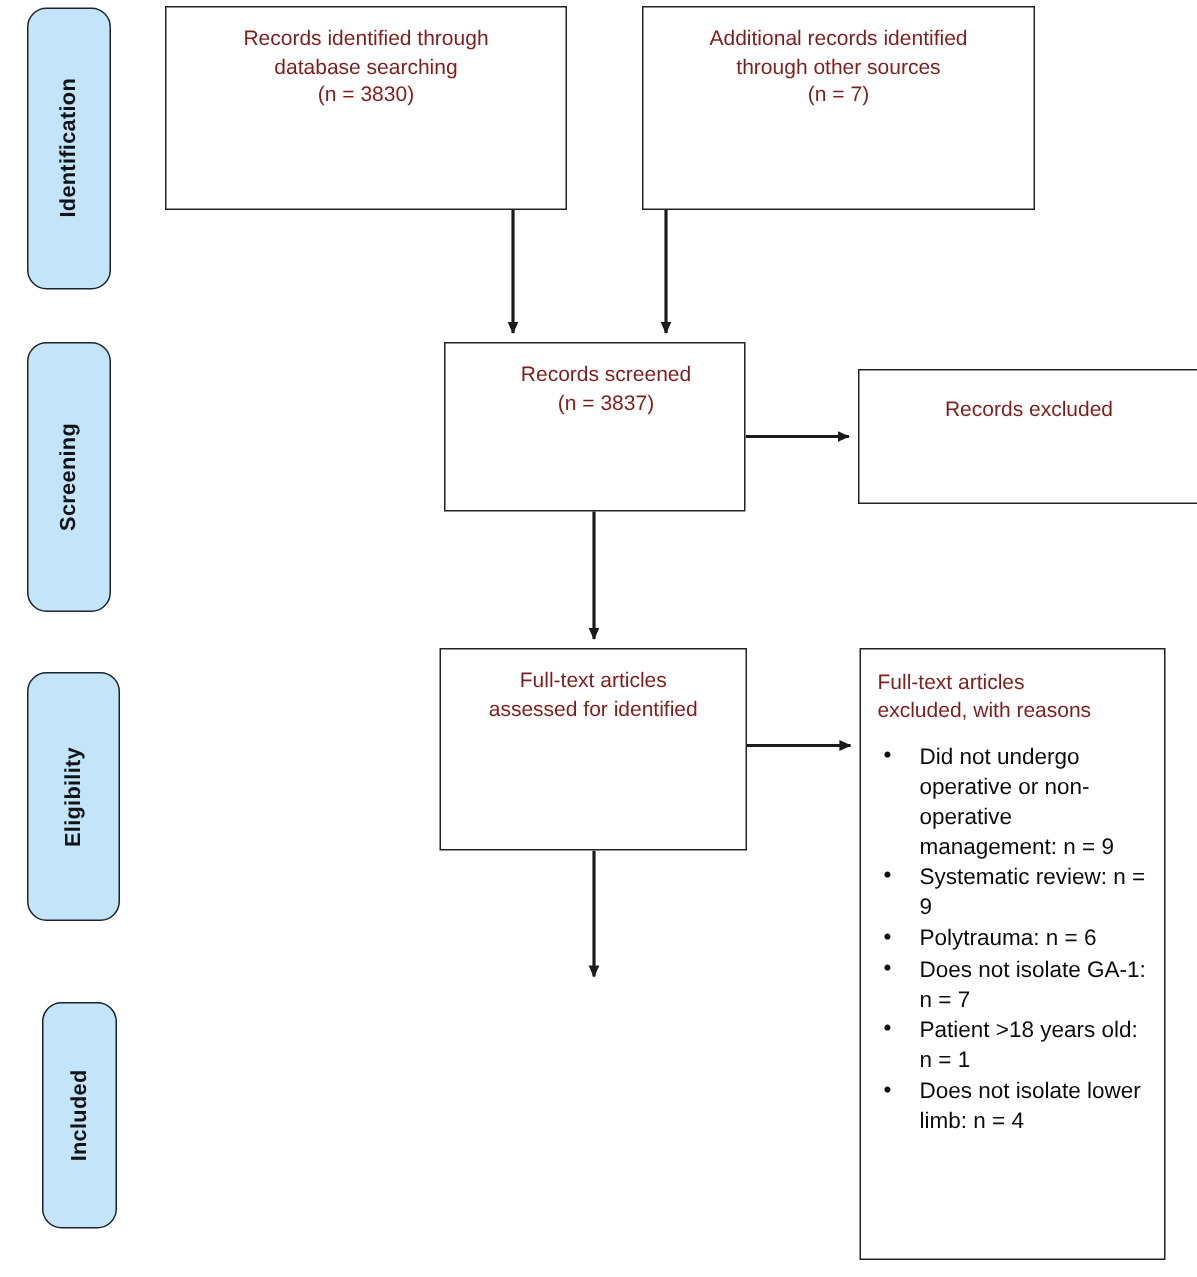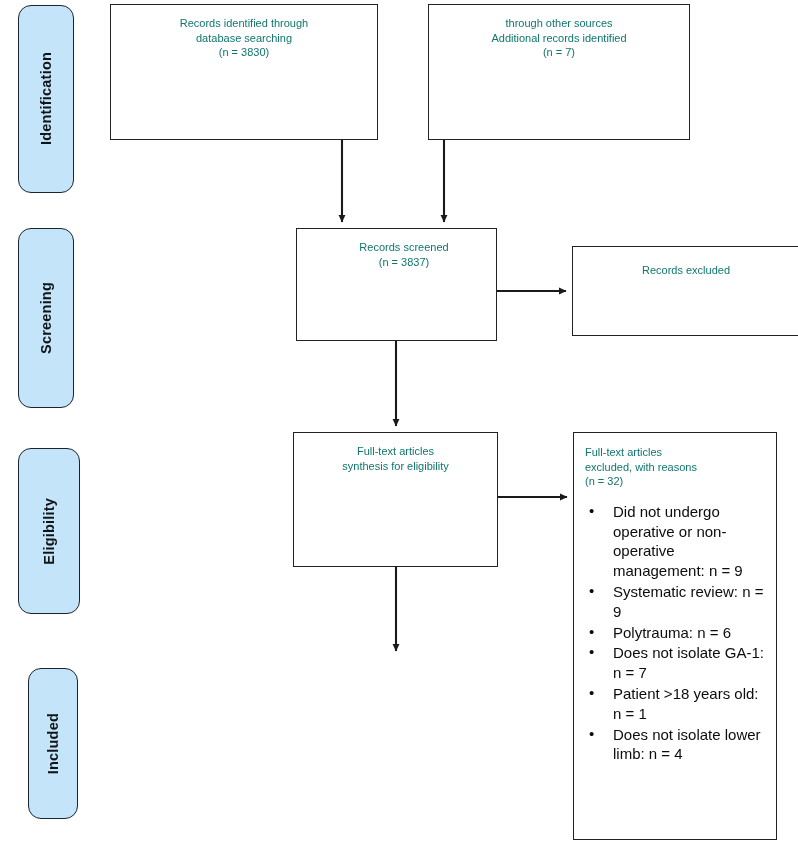--- a/index.html
+++ b/index.html
@@ -50,22 +50,22 @@
   }
 
   
   .flow-box {
     position: absolute;
     background: #ffffff;
     border: 1.6px solid #232323;
     box-sizing: border-box;
   }
   .box-text {
-    font-size: 11px;
-    color: #0f766e;
+    font-size: 14px;
+    color: #7f1d1d;
     line-height: 1.33;
   }
   .centered-text {
     text-align: center;
     padding-top: 11px;
   }
   .centered-text .line {
     display: block;
   }
 
@@ -156,51 +156,50 @@
   <div class="flow-box" style="left:110px; top:4px; width:268px; height:136px;">
     <div class="box-text centered-text">
       <span class="line">Records identified through</span>
       <span class="line">database searching</span>
       <span class="line">(n = 3830)</span>
     </div>
   </div>
 
   <div class="flow-box" style="left:428px; top:4px; width:262px; height:136px;">
     <div class="box-text centered-text">
+      <span class="line">Additional records identified</span>
       <span class="line">through other sources</span>
-      <span class="line">Additional records identified</span>
       <span class="line">(n = 7)</span>
     </div>
   </div>
 
   <div class="flow-box" style="left:296px; top:228px; width:201px; height:113px;padding-left:15px;">
     <div class="box-text centered-text">
       <span class="line">Records screened</span>
       <span class="line">(n = 3837)</span>
     </div>
   </div>
 
   <div class="flow-box" style="left:572px; top:246px; width:228px; height:90px;">
     <div class="box-text centered-text" style="padding-top:16px;">
       <span class="line">Records excluded</span>
     </div>
   </div>
 
   <div class="flow-box" style="left:293px; top:432px; width:205px; height:135px;">
     <div class="box-text centered-text">
       <span class="line">Full-text articles</span>
-      <span class="line">synthesis for eligibility</span>
+      <span class="line">assessed for identified</span>
     </div>
   </div>
 
   <div class="flow-box" style="left:573px; top:432px; width:204px; height:408px;">
     <div class="box-text reasons-head">
       <span class="line">Full-text articles</span>
       <span class="line">excluded, with reasons</span>
-      <span class="line">(n = 32)</span>
     </div>
     <ul class="reasons-list">
       <li>Did not undergo operative or non-operative management: n = 9</li>
       <li>Systematic review: n = 9</li>
       <li>Polytrauma: n = 6</li>
       <li>Does not isolate GA-1: n = 7</li>
       <li>Patient &gt;18 years old: n = 1</li>
       <li>Does not isolate lower limb: n = 4</li>
     </ul>
   </div>

